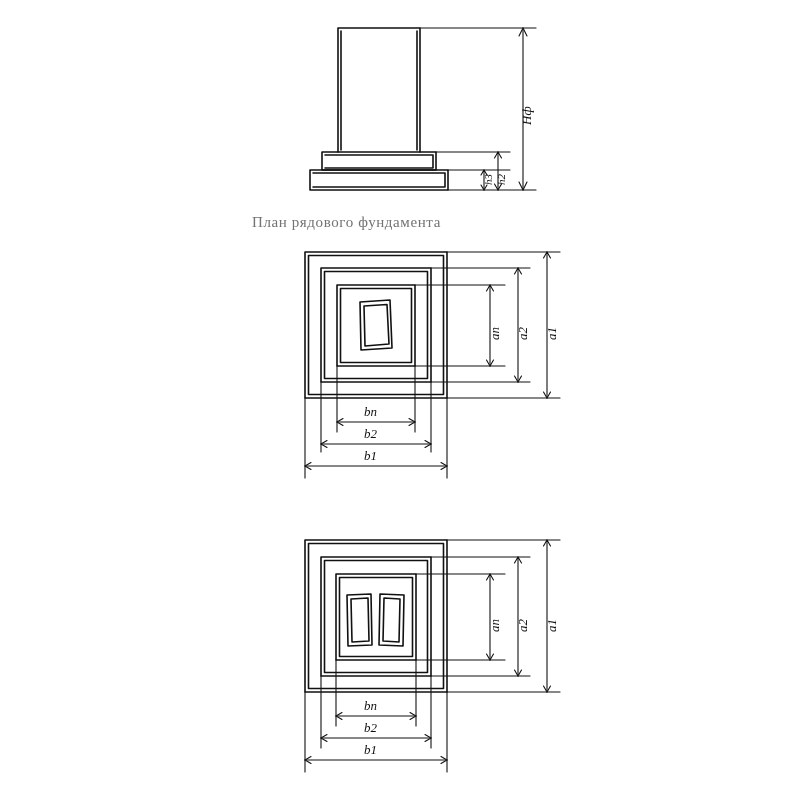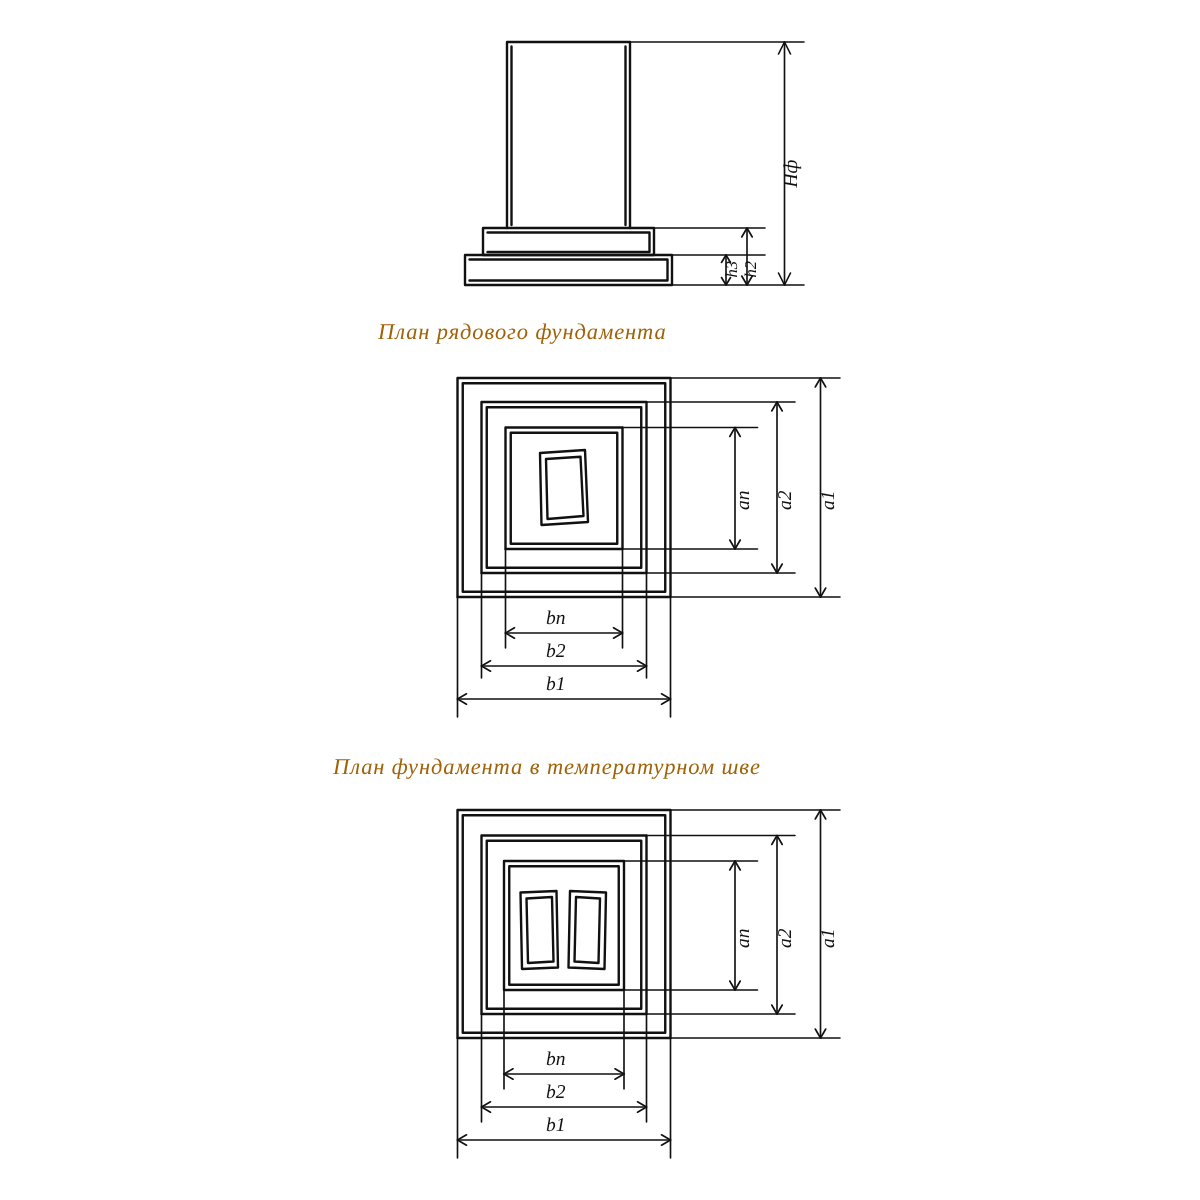--- a/index.html
+++ b/index.html
@@ -17,23 +17,22 @@
     background: #ffffff;
     overflow: hidden;
   }
   .svg-wrap {
     position: absolute;
     inset: 0;
   }
   .title {
     position: absolute;
     font-family: "Liberation Serif", serif;
-    font-style: italic;
     font-size: 15px;
-    color: #a16207;
+    color: #737373;
     white-space: nowrap;
     letter-spacing: 0.6px;
   }
   #title-row {
     left: 252px;
     top: 214px;
   }
   #title-seam {
     left: 222px;
     top: 504px;
@@ -211,21 +210,20 @@
           <path d="M311 756.5 L305 760 L311 763.5"></path>
           <path d="M441 756.5 L447 760 L441 763.5"></path>
         </g>
 
       </g>
     </svg>
   </div>
 
   <div class="title" id="title-row">План  рядового фундамента</div>
 
-  <div class="title" id="title-seam">План фундамента в температурном шве</div>
 
   <div class="dimlabel vert" style="left:519px; top:125px;">Hф</div>
 
   <div class="dimlabel vert tiny" style="left:495px; top:185px;">h2</div>
 
   <div class="dimlabel vert tiny" style="left:482px; top:185px;">h3</div>
 
   <div class="dimlabel vert" style="left:487px; top:340px;">aп</div>
 
   <div class="dimlabel vert" style="left:515px; top:340px;">a2</div>

